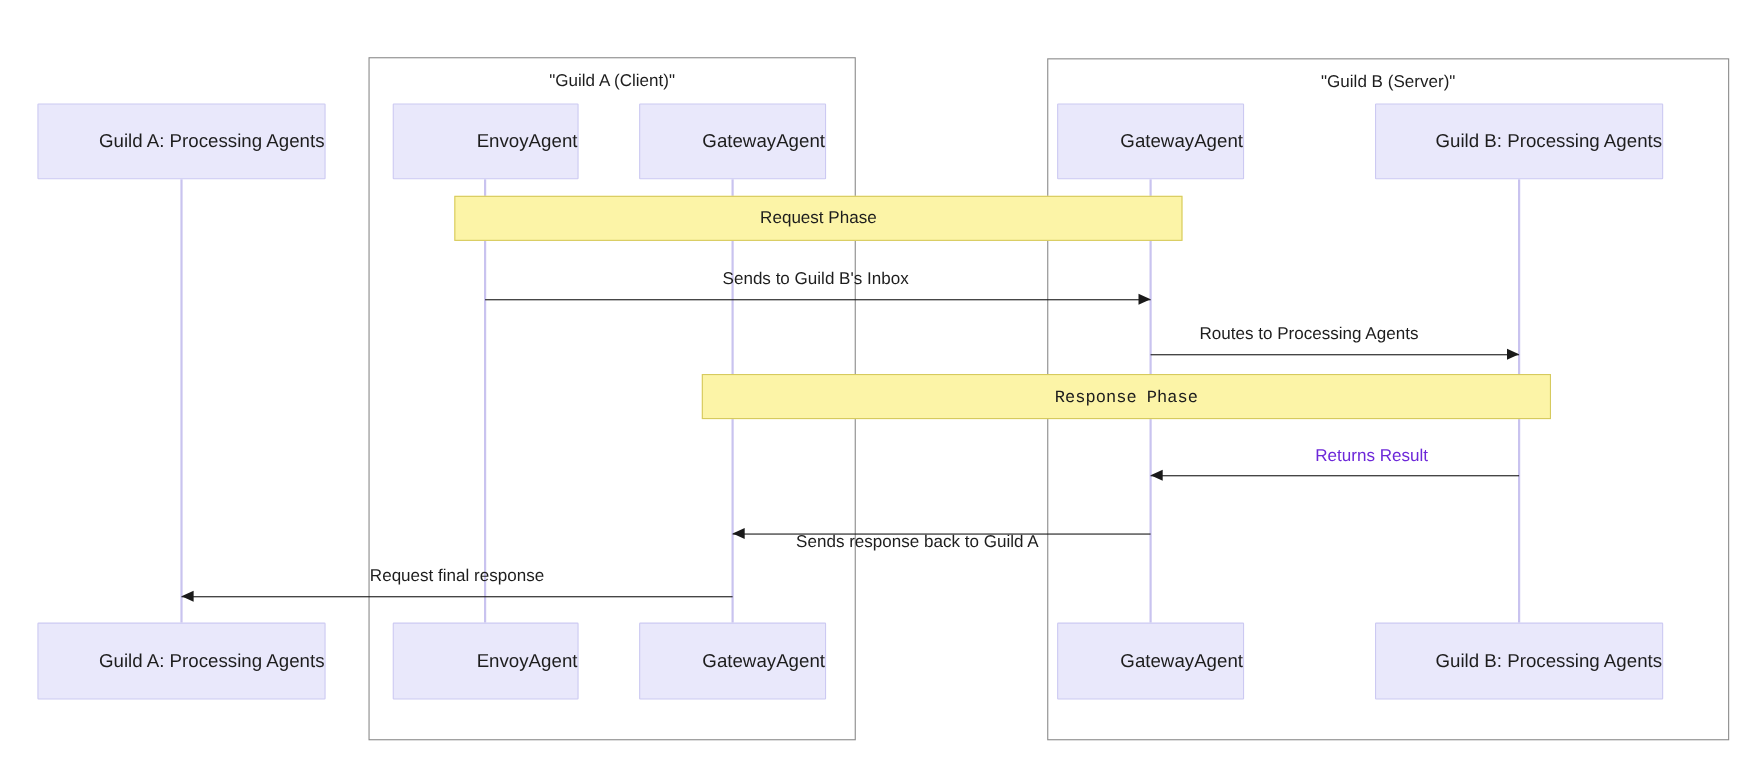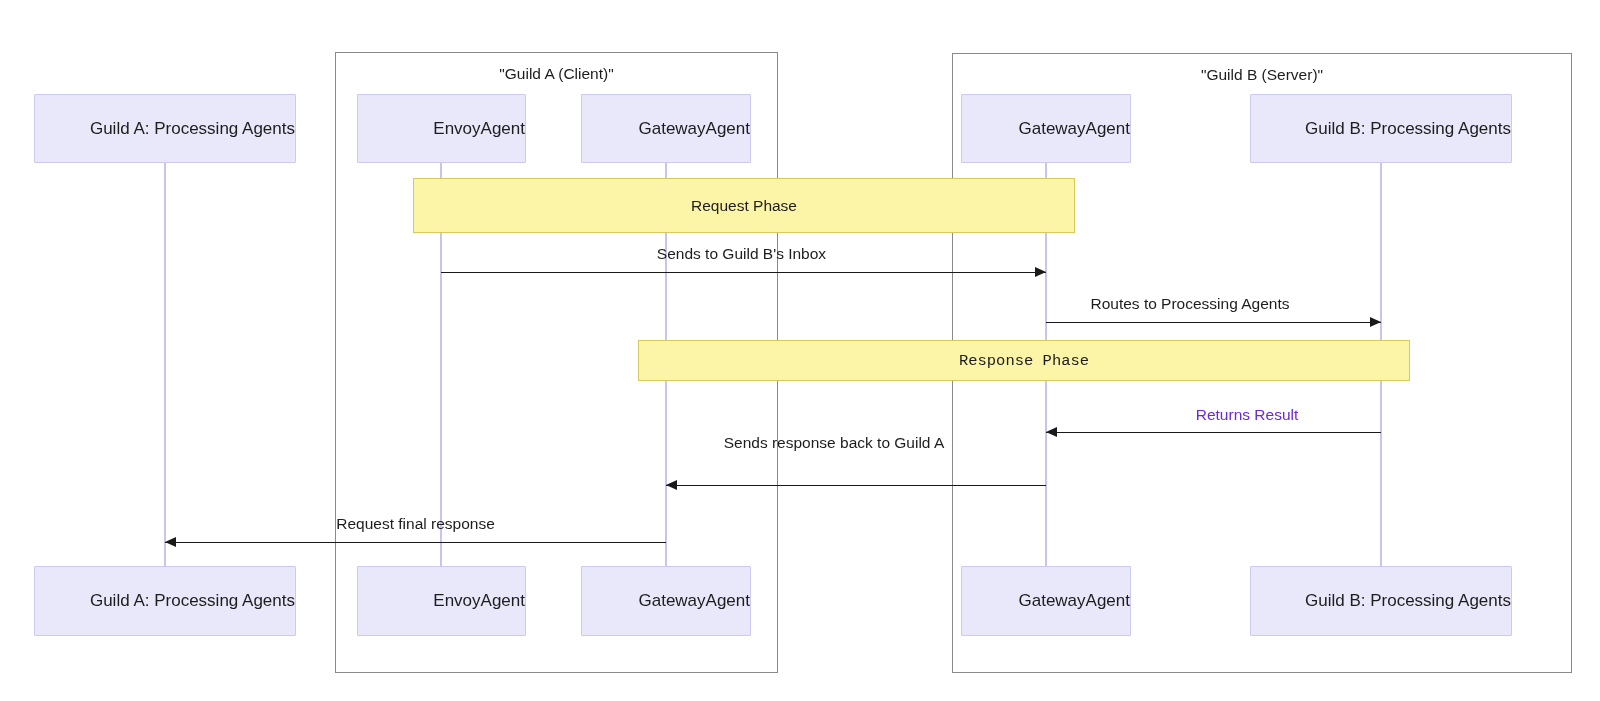--- a/index.html
+++ b/index.html
@@ -103,40 +103,40 @@
       <div class="group-title" style="left: 952px; top: 66px; width: 620px; color: rgb(29, 29, 29);">"Guild B (Server)"</div>
     </div>
   <div id="lifelines-layer">
       <div class="lifeline" style="left: 164.2px; top: 163px; height: 403px; background: rgb(201, 195, 239);"></div>
       <div class="lifeline" style="left: 440.2px; top: 163px; height: 403px; background: rgb(201, 195, 239);"></div>
       <div class="lifeline" style="left: 665.2px; top: 163px; height: 403px; background: rgb(201, 195, 239);"></div>
       <div class="lifeline" style="left: 1045.2px; top: 163px; height: 403px; background: rgb(201, 195, 239);"></div>
       <div class="lifeline" style="left: 1380.2px; top: 163px; height: 403px; background: rgb(201, 195, 239);"></div>
     </div>
   <div id="phases-layer">
-      <div class="phase-bar" style="left: 413px; top: 178px; width: 662px; height: 55px; background: rgb(252, 244, 167); border-color: rgb(214, 202, 94);">
+      <div class="phase-bar" style="left: 413px; top: 178px; width: 662px; height: 41px; background: rgb(252, 244, 167); border-color: rgb(214, 202, 94);">
         <span style="color: rgb(29, 29, 29);">Request Phase</span>
       </div>
       <div class="phase-bar" style="left: 638px; top: 340px; width: 772px; height: 41px; background: rgb(252, 244, 167); border-color: rgb(214, 202, 94);">
         <span style="color: rgb(29, 29, 29); font-family: Liberation Mono, monospace;">Response Phase</span>
       </div>
     </div>
   <div id="messages-layer">
       <div class="msg-line" style="left: 441px; top: 272px; width: 605px; border-top-color: rgb(26, 26, 26);"></div>
       <div class="msg-head right" style="top: 267px; left: 1035px; border-left-color: rgb(26, 26, 26);"></div>
       <div class="msg-label" style="left: 441px; width: 601px; top: 245px; color: rgb(29, 29, 29);">Sends to Guild B's Inbox</div>
       <div class="msg-line" style="left: 1046px; top: 322px; width: 335px; border-top-color: rgb(26, 26, 26);"></div>
       <div class="msg-head right" style="top: 317px; left: 1370px; border-left-color: rgb(26, 26, 26);"></div>
       <div class="msg-label" style="left: 1046px; width: 288px; top: 295px; color: rgb(29, 29, 29);">Routes to Processing Agents</div>
       <div class="msg-line" style="left: 1046px; top: 432px; width: 335px; border-top-color: rgb(26, 26, 26);"></div>
       <div class="msg-head left" style="top: 427px; left: 1046px; border-right-color: rgb(26, 26, 26);"></div>
       <div class="msg-label" style="left: 1046px; width: 402px; top: 406px; color: #6d28d9;">Returns Result</div>
       <div class="msg-line" style="left: 666px; top: 485px; width: 380px; border-top-color: rgb(26, 26, 26);"></div>
       <div class="msg-head left" style="top: 480px; left: 666px; border-right-color: rgb(26, 26, 26);"></div>
-      <div class="msg-label" style="left: 666px; width: 336px; top: 434px; color: rgb(29, 29, 29);">Sends response back to Guild A</div>
+      <div class="msg-label" style="left: 666px; width: 336px; top: 484px; color: rgb(29, 29, 29);">Sends response back to Guild A</div>
       <div class="msg-line" style="left: 165px; top: 542px; width: 501px; border-top-color: rgb(26, 26, 26);"></div>
       <div class="msg-head left" style="top: 537px; left: 165px; border-right-color: rgb(26, 26, 26);"></div>
       <div class="msg-label" style="left: 165px; width: 501px; top: 515px; color: rgb(29, 29, 29);">Request final response</div>
     </div>
   <div id="participants-layer">
       <div class="participant" style="left: 34px; top: 94px; width: 262px; height: 69px; background: rgb(233, 232, 251); border-color: rgb(204, 201, 242);">
         <span style="color: rgb(29, 29, 29);">Guild A: Processing Agents</span>
       </div>
       <div class="participant" style="left: 34px; top: 566px; width: 262px; height: 70px; background: rgb(233, 232, 251); border-color: rgb(204, 201, 242);">
         <span style="color: rgb(29, 29, 29);">Guild A: Processing Agents</span>

